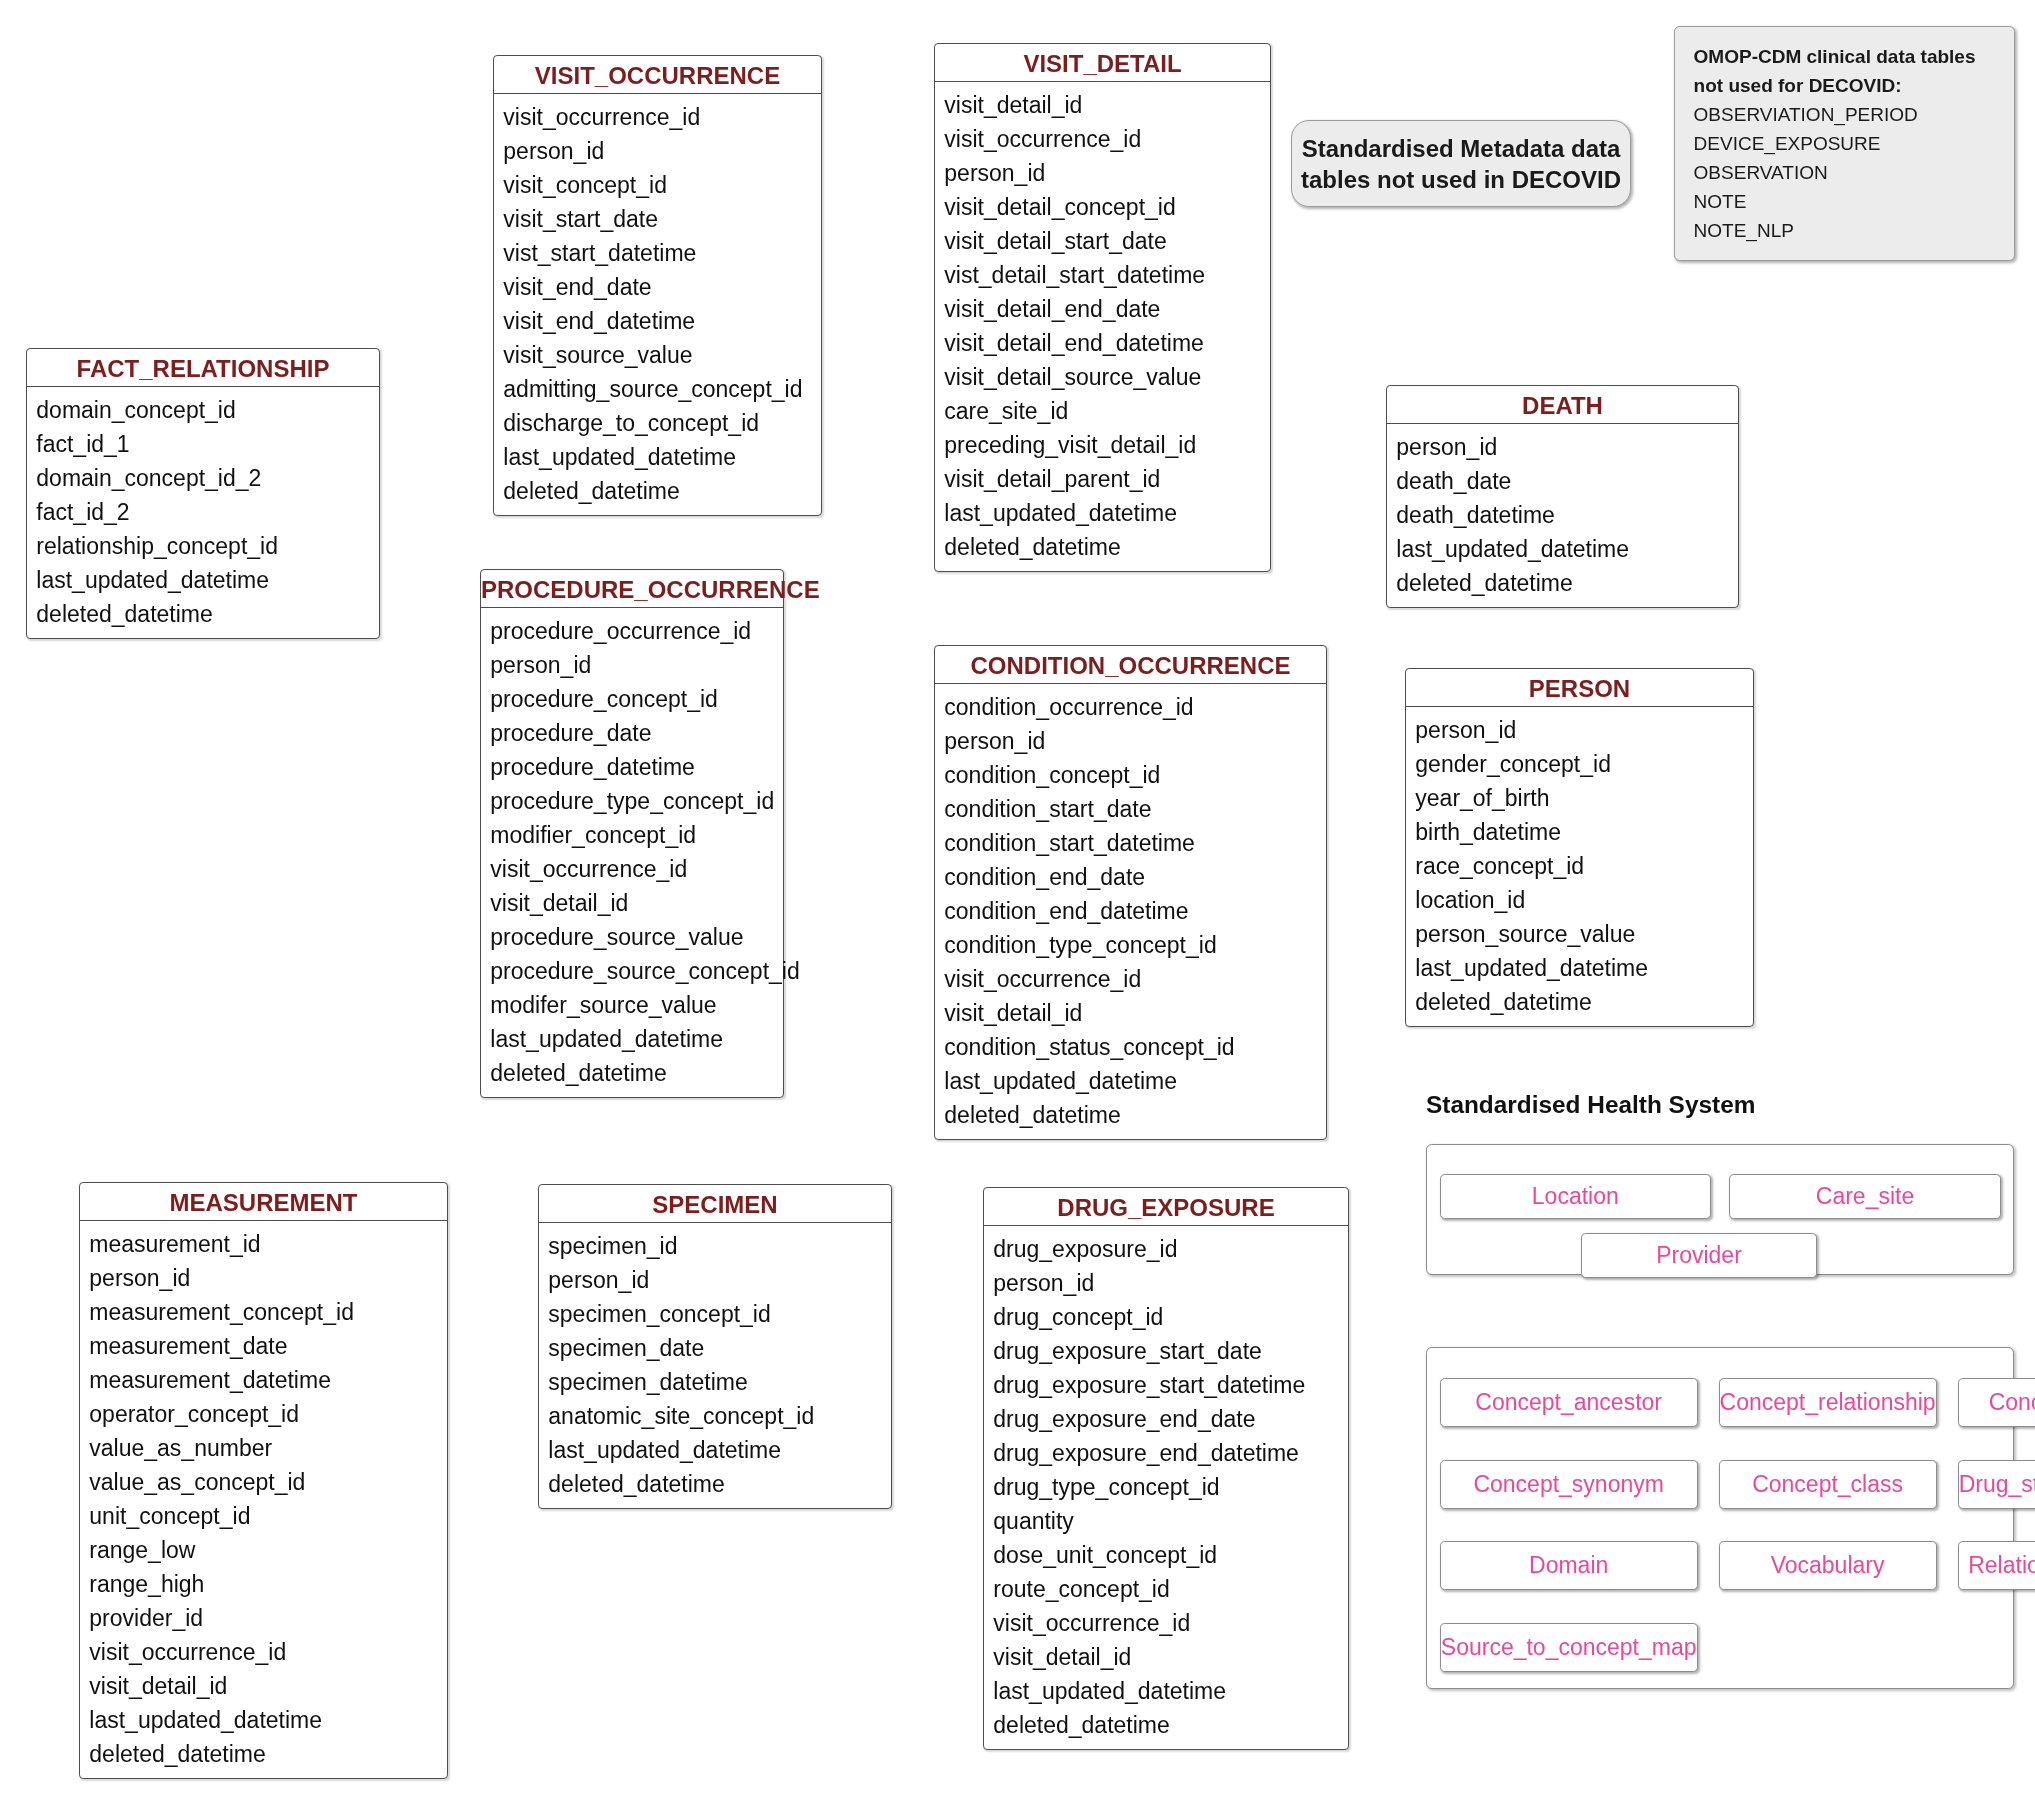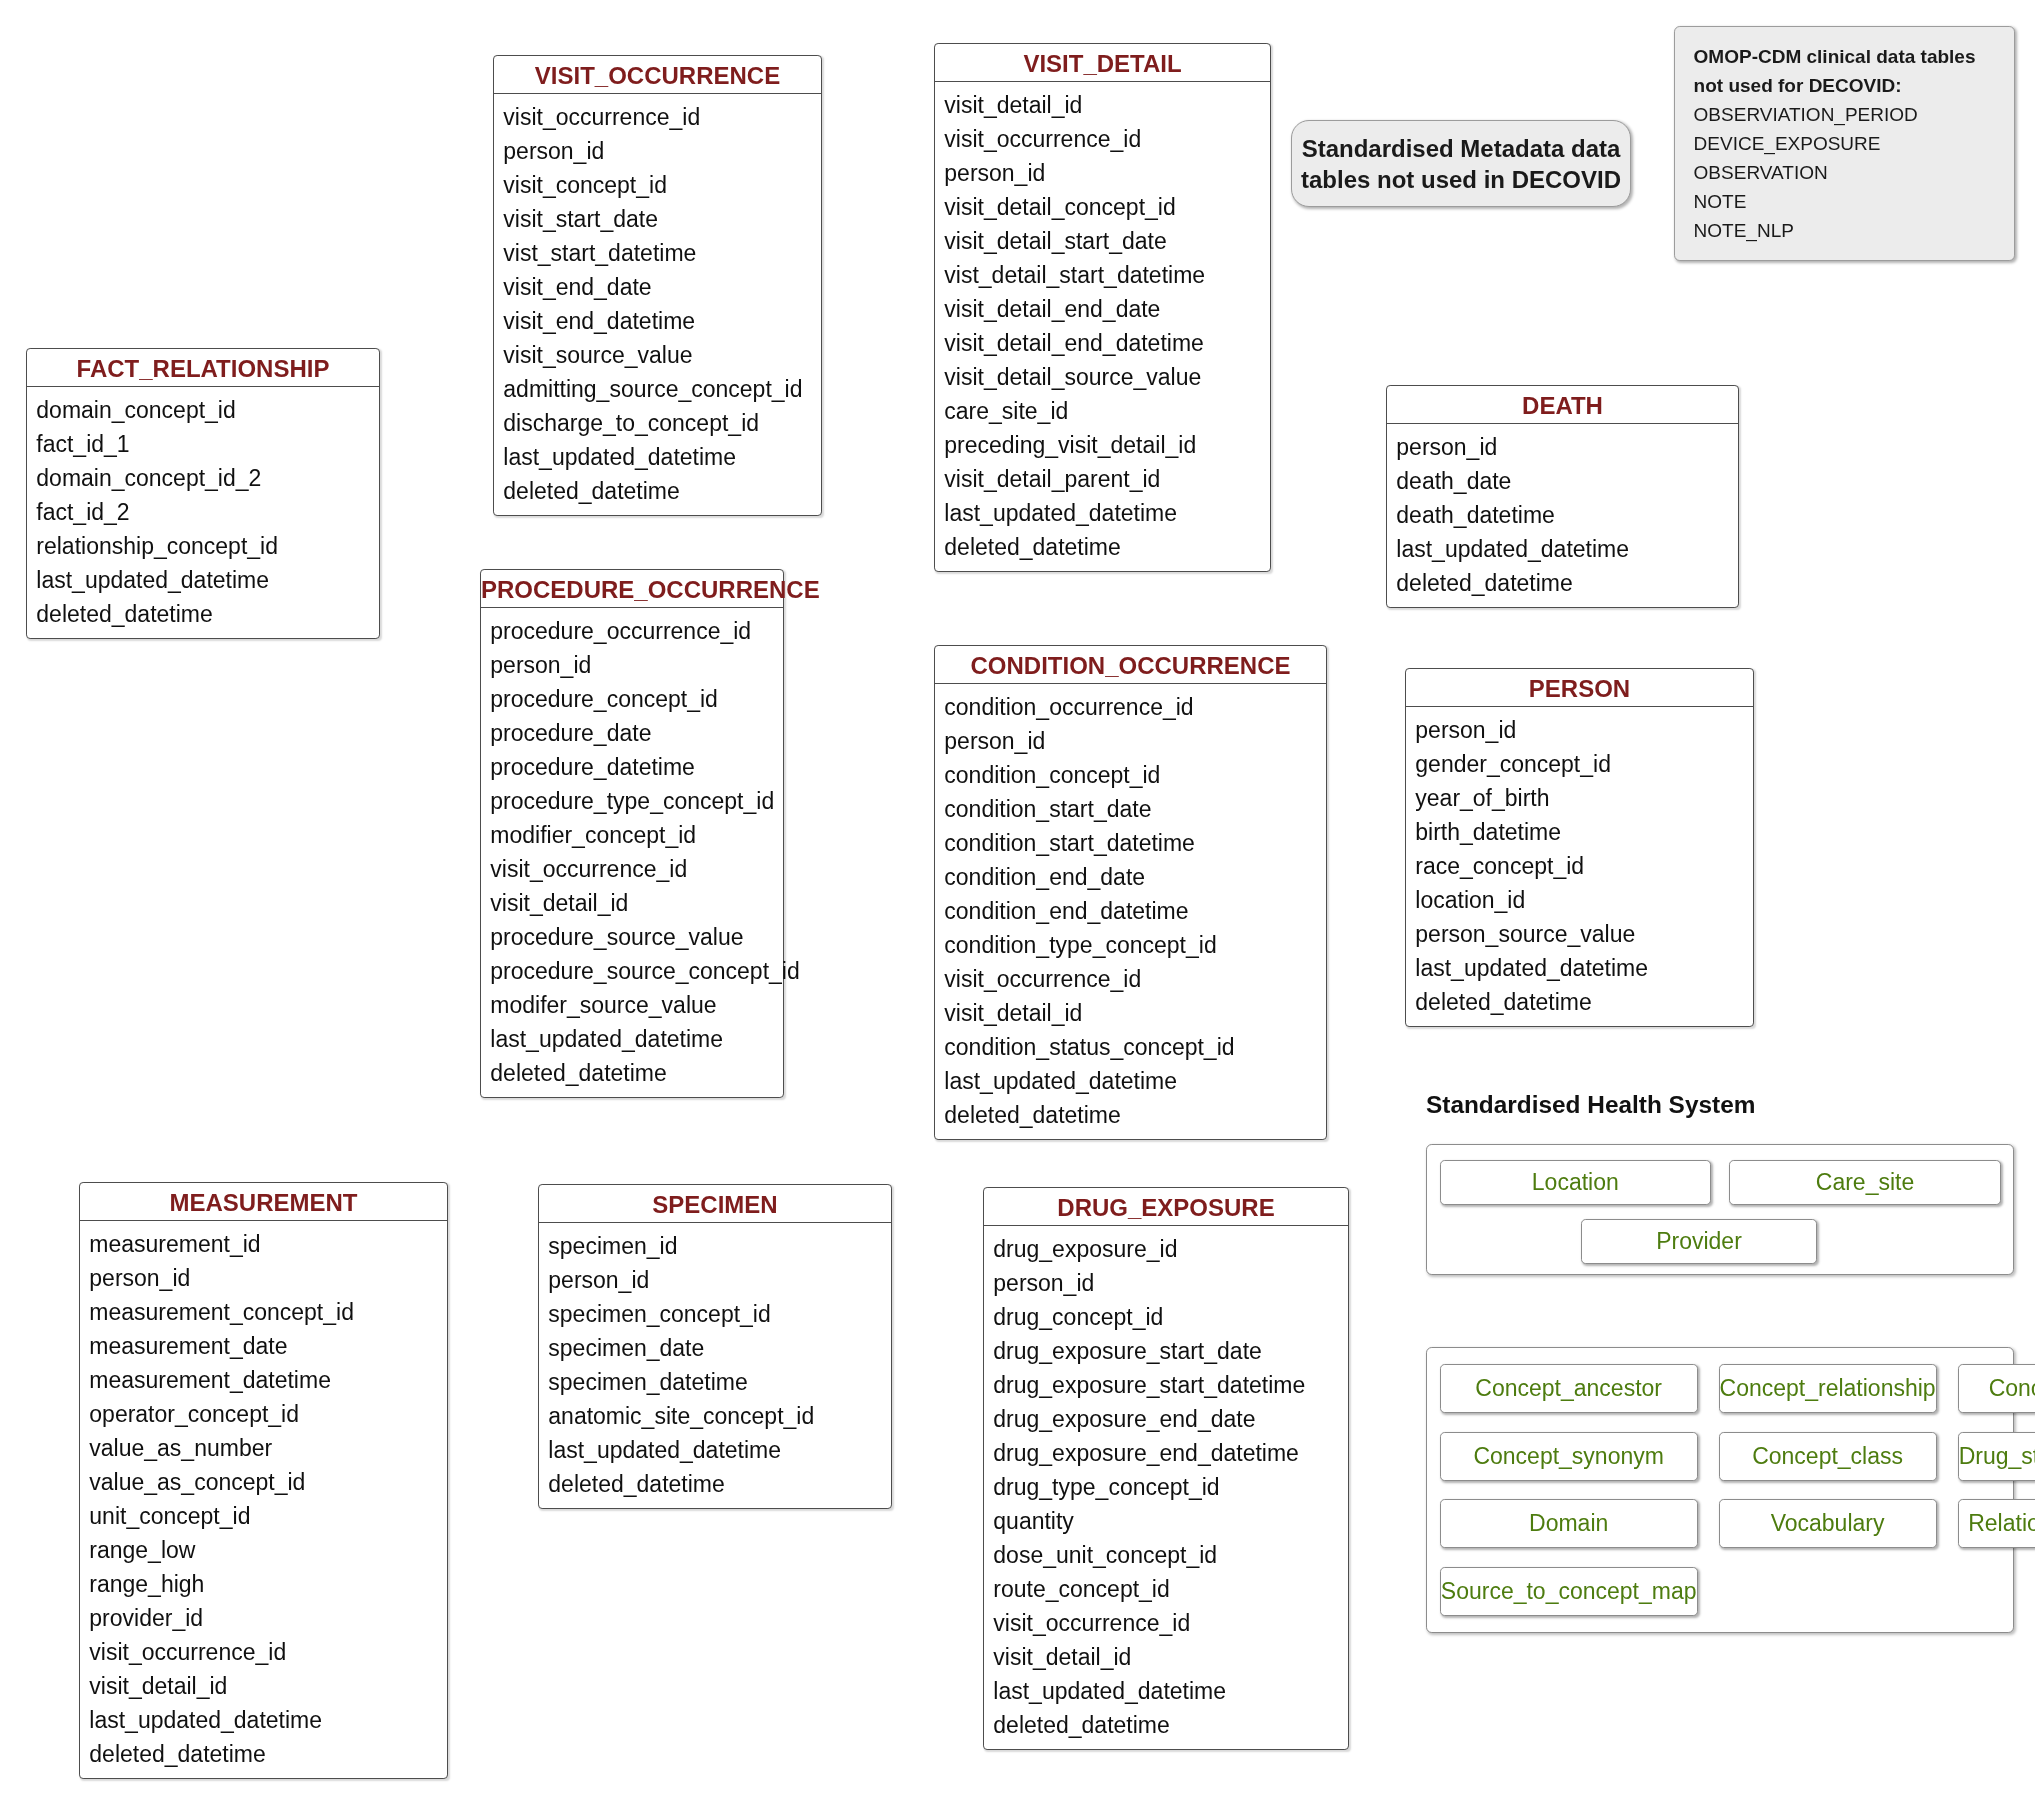--- a/index.html
+++ b/index.html
@@ -40,21 +40,21 @@
   }
   #health-container{top:1144px;height:131px;}
   #vocab-container{
     top:1347px;padding:16.3px 12.8px;display:grid;
     grid-template-columns:1fr 1fr 1fr;gap:18.6px 21px;
   }
   .small-box{
     border:1.2px solid #8c8c8c;border-radius:4.7px;background:#fff;
     box-shadow:1.2px 1.2px 2.3px rgba(0,0,0,.3);
     display:flex;align-items:center;justify-content:center;
-    font-size:23px;color:#4d7c0f;box-sizing:border-box;white-space:nowrap;
+    font-size:23px;color:#ec4899;box-sizing:border-box;white-space:nowrap;margin-top:14px;
   }
   .hs-box{position:absolute;height:45px;}
   .vocab-box{height:49px;}
 </style>
 </head>
 <body>
 
 <div id="canvas">
 
   <div class="entity" style="left:26px;top:348px;width:354px;">

